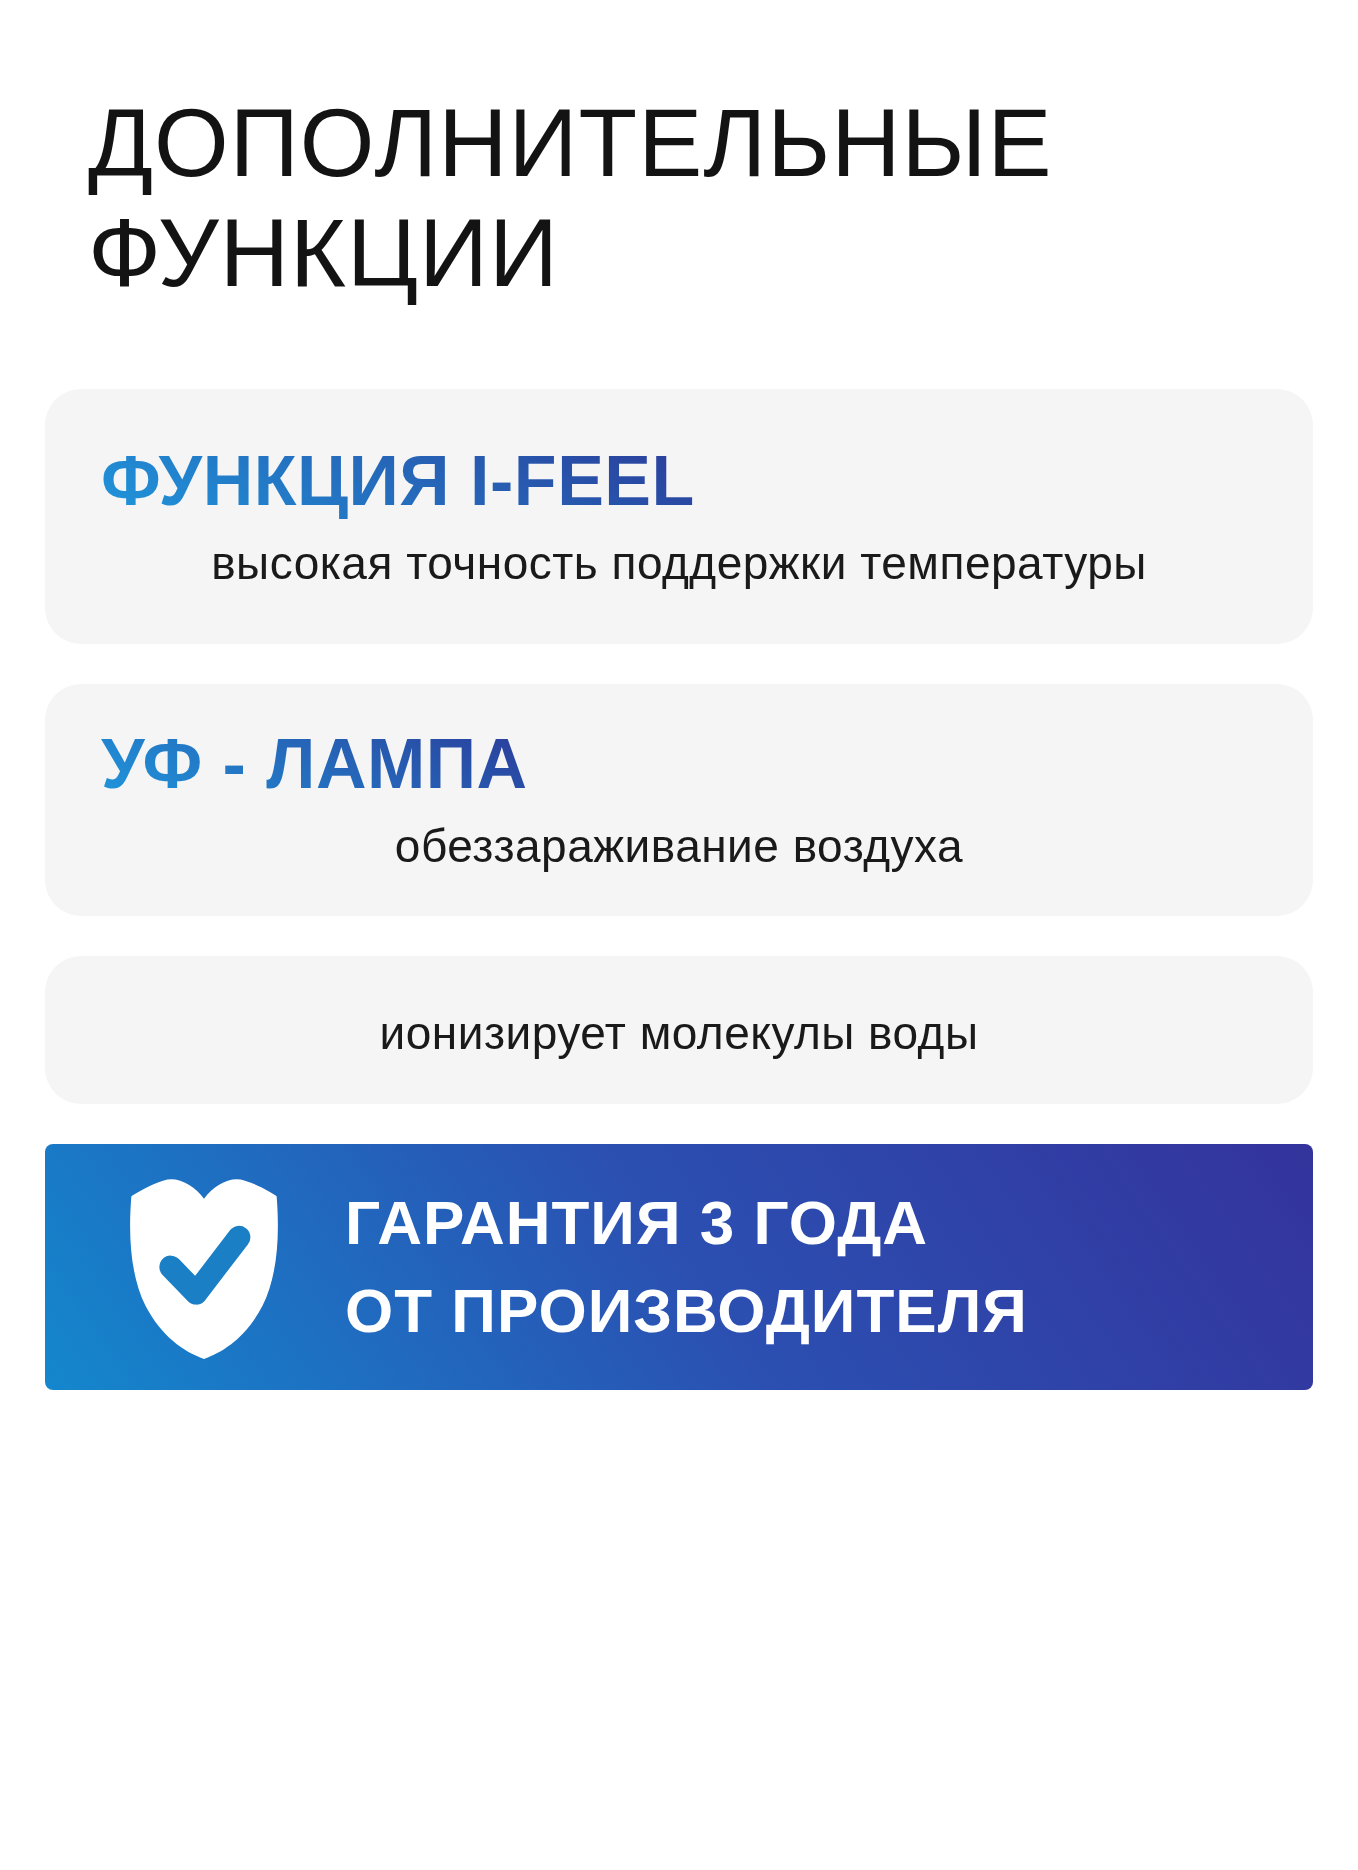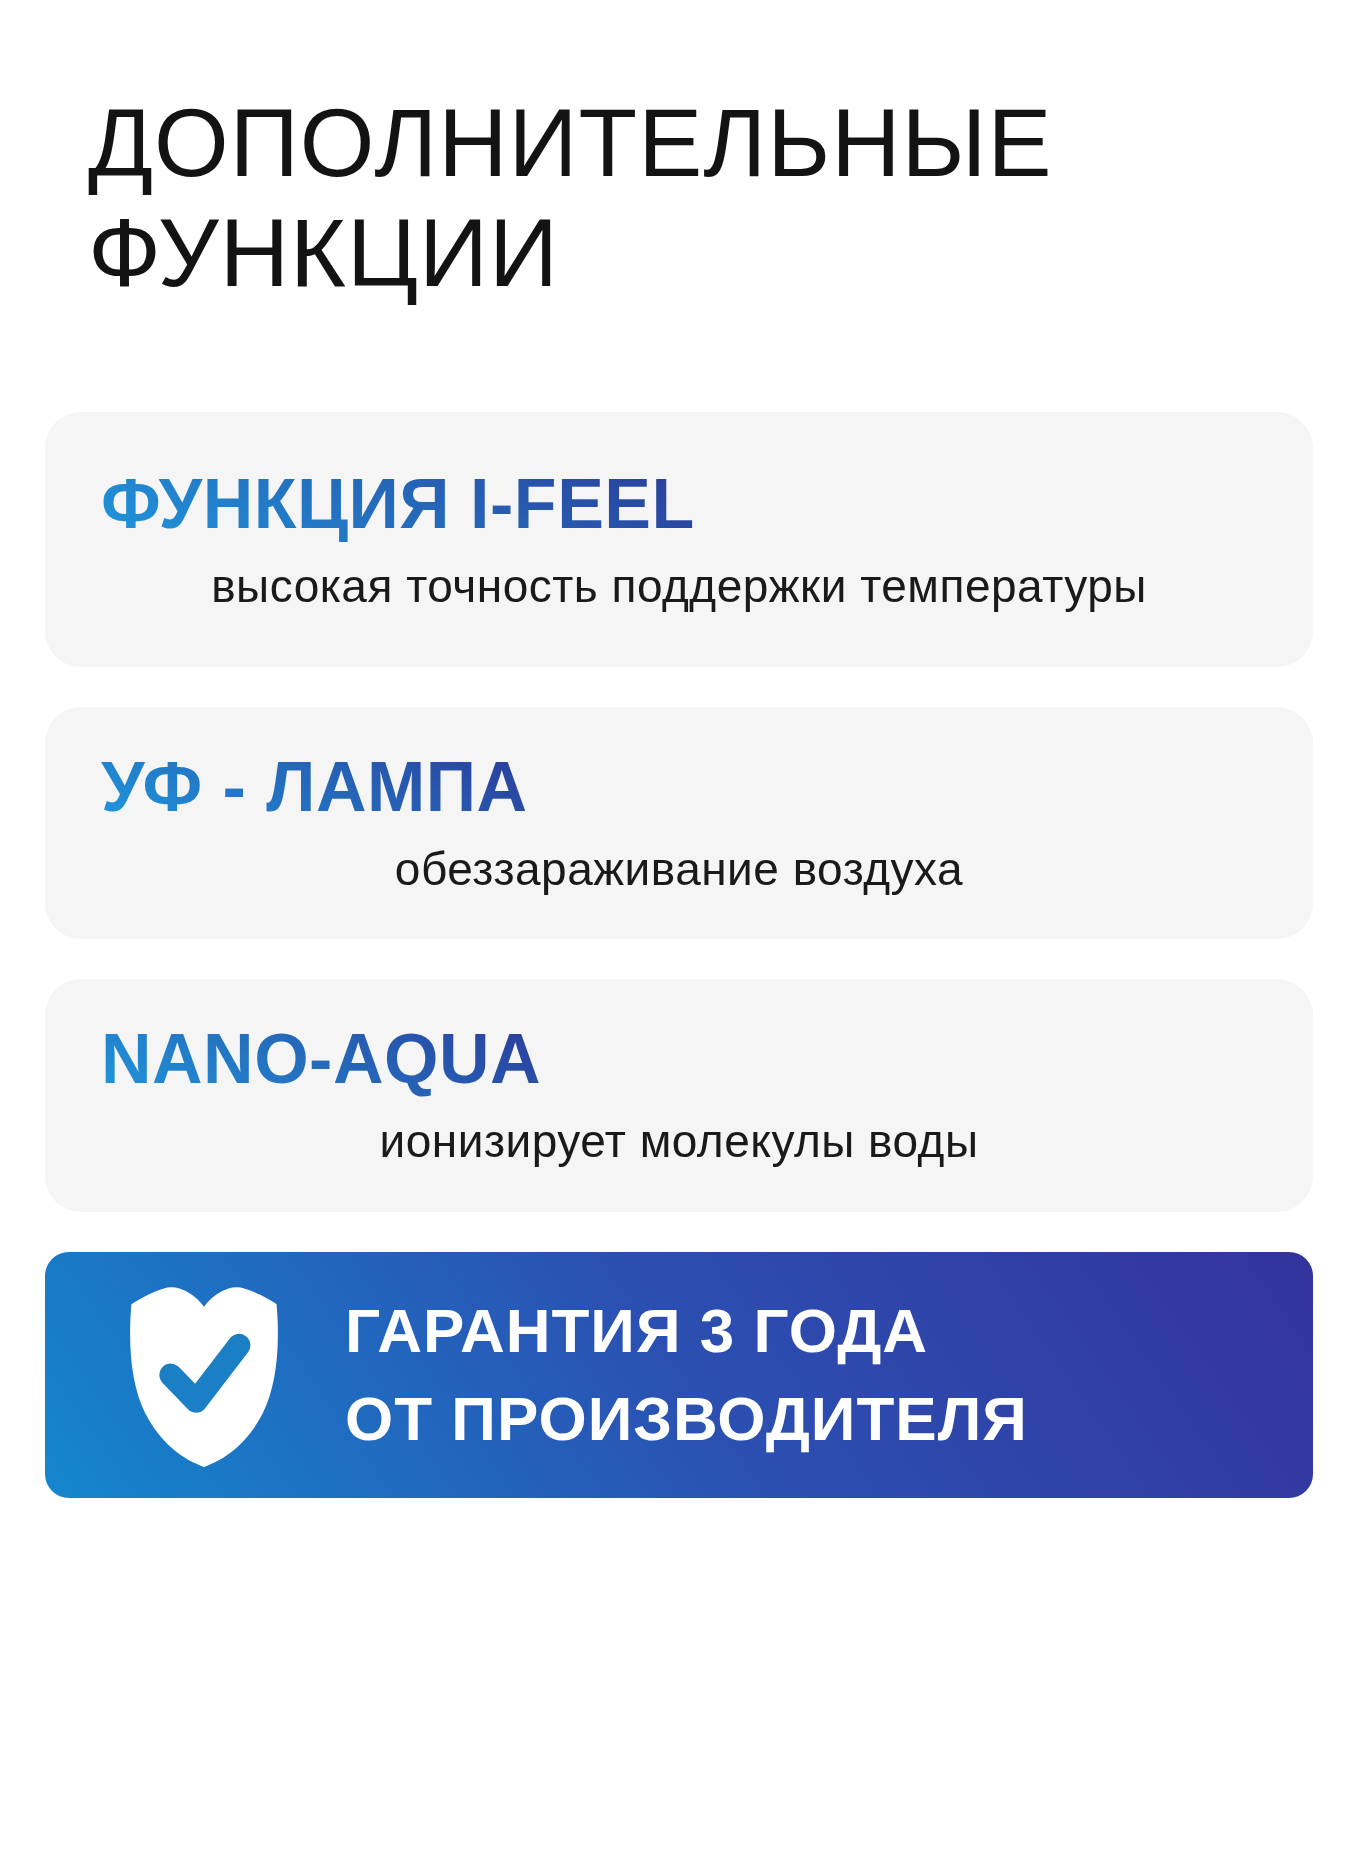--- a/index.html
+++ b/index.html
@@ -14,21 +14,21 @@
     overflow: hidden;
   }
   .page {
     width: 100%;
     height: 100%;
     box-sizing: border-box;
   }
 
   
   .page-title {
-    margin: 88px 45px 103px 88px;
+    margin: 88px 45px 80px 88px;
     font-size: 96px;
     line-height: 1.15;
     font-weight: 300;
     letter-spacing: 1px;
     color: var(--title-color, #131313);
   }
   .page-title .line { display: block; }
 
   
   .features { margin: 0; }
@@ -64,21 +64,21 @@
     line-height: 1.3;
     letter-spacing: 0.5px;
     color: var(--description-color, #1a1a1a);
     text-align: center;
   }
 
   
   .warranty-banner {
     margin: 0 45px;
     height: 246px;
-    border-radius: 24px;
+    border-radius: 8px;
     background: linear-gradient(55deg,
       var(--banner-gradient-start, #1487cd) 0%,
       var(--banner-gradient-mid, #2b50b2) 50%,
       var(--banner-gradient-end, #34339c) 100%);
     display: flex;
     align-items: center;
     box-sizing: border-box;
     padding-left: 70px;
   }
   .shield {
@@ -116,21 +116,20 @@
       <p class="feature-desc">высокая точность поддержки температуры</p>
     </article>
 
 
     <article class="feature-card compact">
       <h2 class="feature-heading"><span class="grad">УФ - ЛАМПА</span></h2>
       <p class="feature-desc">обеззараживание воздуха</p>
     </article>
 
     <article class="feature-card compact">
-      <h2 class="feature-heading"><span class="grad">NANO-AQUA</span></h2>
       <p class="feature-desc">ионизирует молекулы воды</p>
     </article>
 
   </section>
 
   <section class="warranty-banner">
     <span class="shield">
       <svg viewBox="0 0 100 112" xmlns="http://www.w3.org/2000/svg" aria-hidden="true">
         <path fill="#ffffff" d="M50 17
           C 44 9, 35 4, 27 6.5

